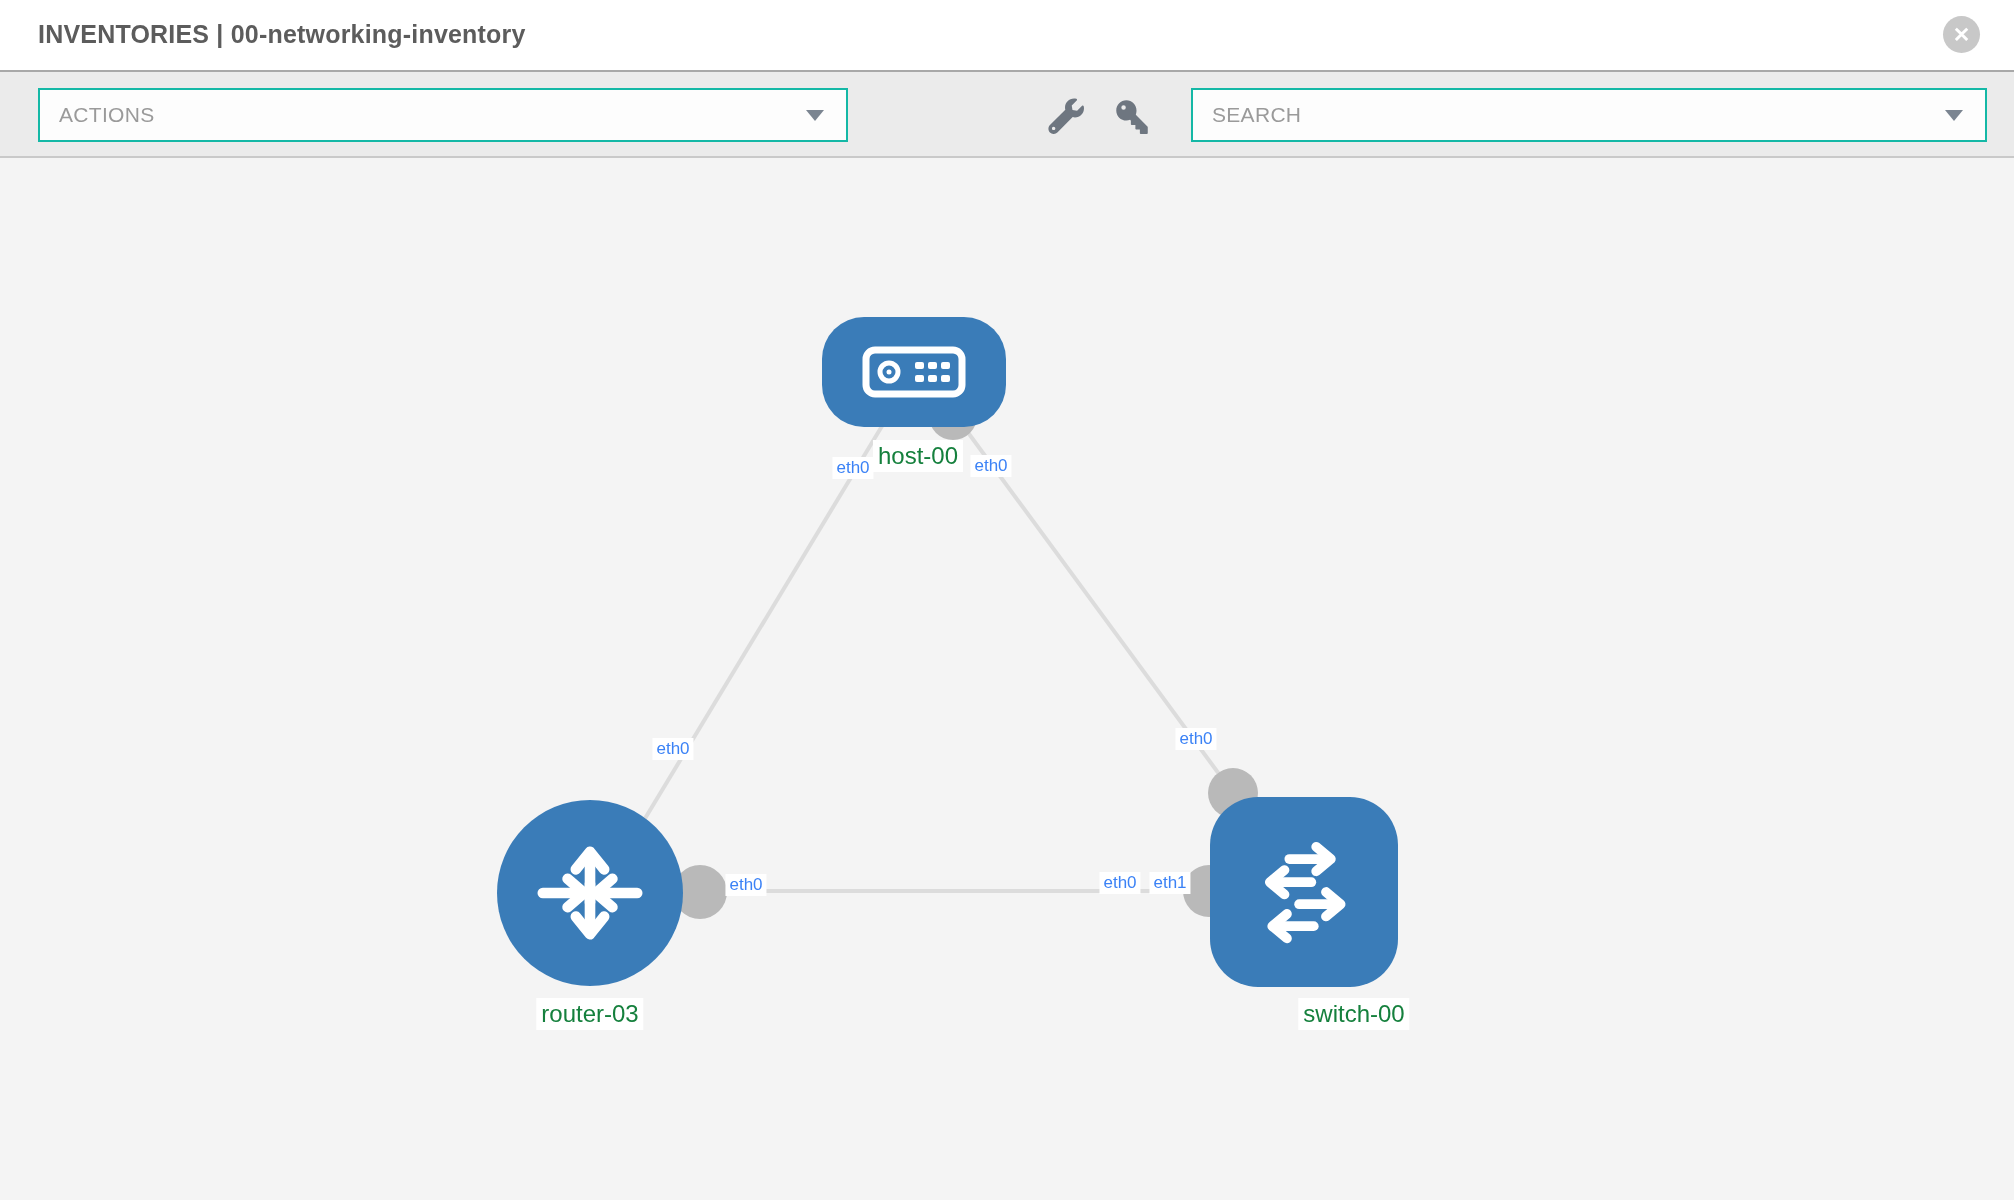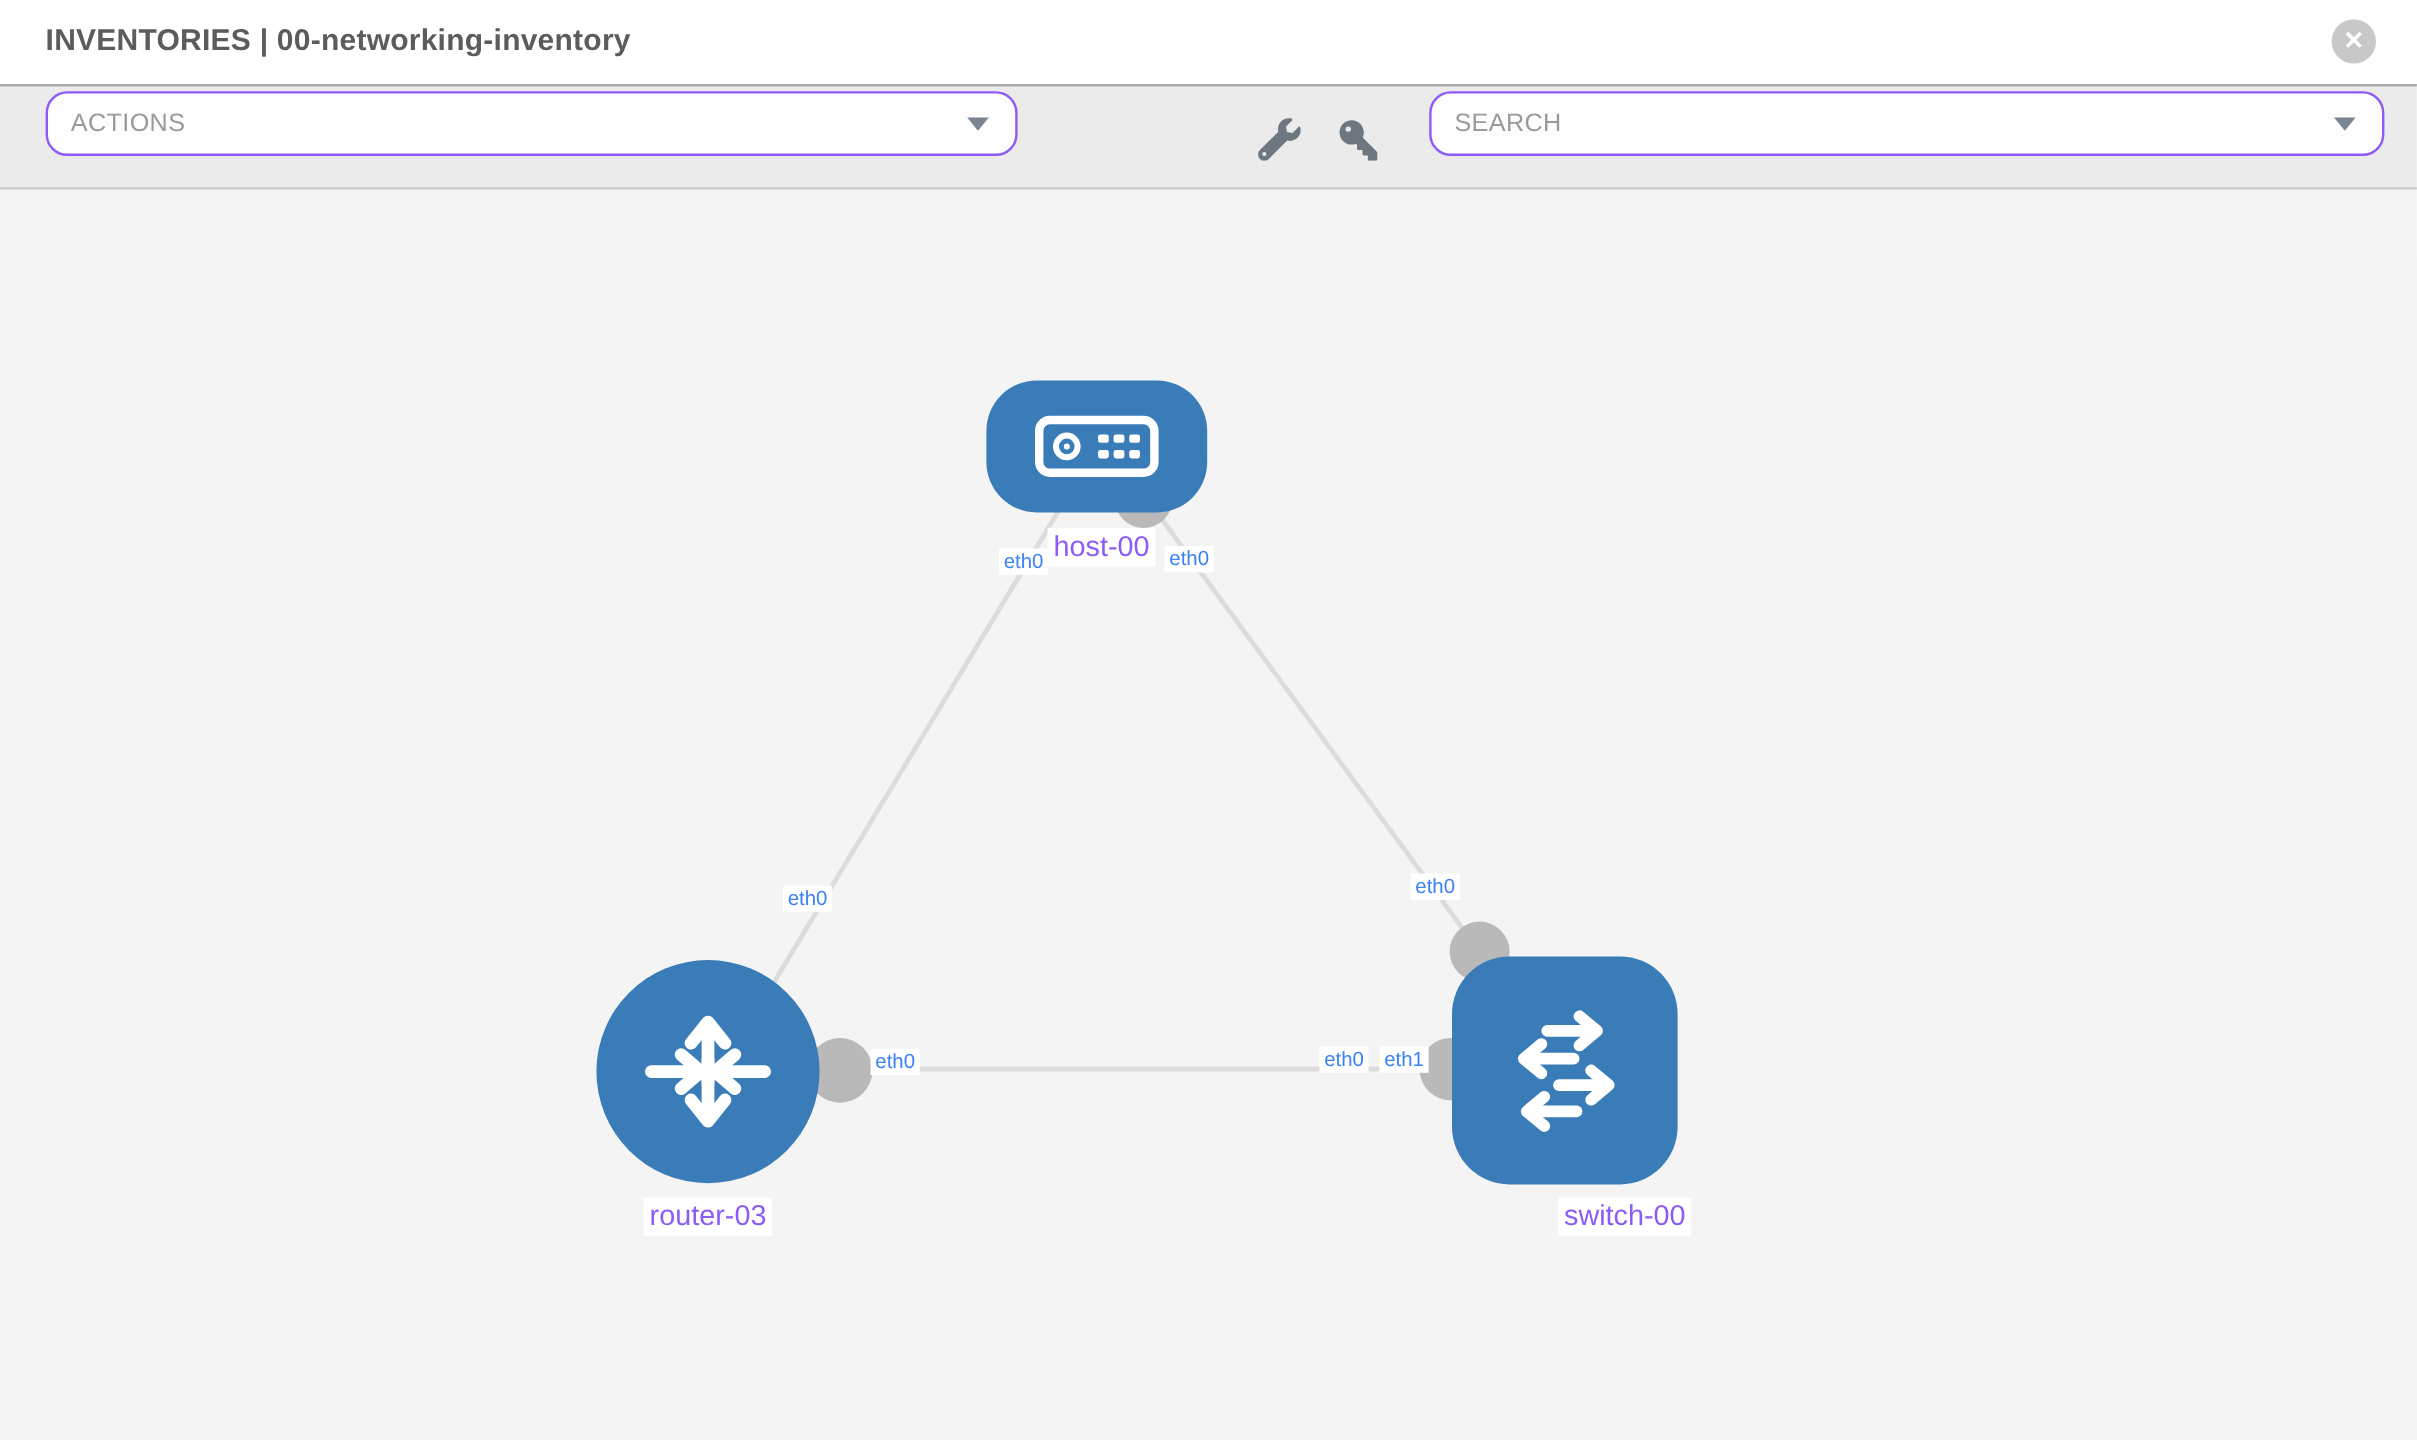--- a/index.html
+++ b/index.html
@@ -9,36 +9,36 @@
   
   .header { position:absolute; left:0; top:0; width:2014px; height:72px; background:#fff; }
   .title { position:absolute; left:38px; top:20px; font-size:25px; font-weight:bold; color:#5c5c5c; letter-spacing:0.2px; }
   .close-btn { position:absolute; left:1943px; top:16px; width:37px; height:37px; border-radius:50%;
     background:#c8c8c8; color:#fff; display:flex; align-items:center; justify-content:center;
     font-size:21px; font-weight:bold; cursor:pointer; }
 
   
   .toolbar { position:absolute; left:0; top:70px; width:2014px; height:88px; background:#ebebeb;
     border-top:2px solid #a8a8a8; border-bottom:2px solid #c9c9c9; }
-  .selectbox { position:absolute; top:4px; height:54px; background:#fdfdfd;
-    border:2px solid #8b5cf6; border-radius:18px; display:flex; align-items:center; cursor:pointer; }
+  .selectbox { position:absolute; top:16px; height:54px; background:#fdfdfd;
+    border:2px solid #14b8a6; border-radius:0; display:flex; align-items:center; cursor:pointer; }
   .selectbox .sel-text { margin-left:19px; font-size:21px; color:#9a9a9a; letter-spacing:0.3px; }
   .caret { position:absolute; right:22px; top:50%; margin-top:-5px; width:0; height:0;
     border-left:9px solid transparent; border-right:9px solid transparent; border-top:11px solid #7b8591; }
   .tool-icon { position:absolute; cursor:pointer; }
 
   
   .canvas { position:absolute; left:0; top:158px; width:2014px; height:1042px; background:#f4f4f4; }
   .canvas svg.links { position:absolute; left:0; top:0; }
   .node { position:absolute; display:flex; align-items:center; justify-content:center; cursor:pointer; z-index:3; }
   .node-host   { background:#3a7cb8; border-radius:42px; }
   .node-router { background:#3a7cb8; border-radius:50%; }
   .node-switch { background:#3a7cb8; border-radius:48px; }
   .iface-dot { position:absolute; border-radius:50%; background:#b9b9b9; z-index:2; }
-  .nlabel { position:absolute; transform:translateX(-50%); background:#fff; color:#8b5cf6;
+  .nlabel { position:absolute; transform:translateX(-50%); background:#fff; color:#15803d;
     font-size:24px; padding:2px 5px; white-space:nowrap; z-index:5; }
   .ilabel { position:absolute; transform:translateX(-50%); background:#fff; color:#3b82f6;
     font-size:17px; padding:1px 4px; white-space:nowrap; z-index:4; }
   .ilabel.over { z-index:6; }
 </style>
 </head>
 <body>
 
 <div class="header">
   <div class="title">INVENTORIES | 00-networking-inventory</div>

